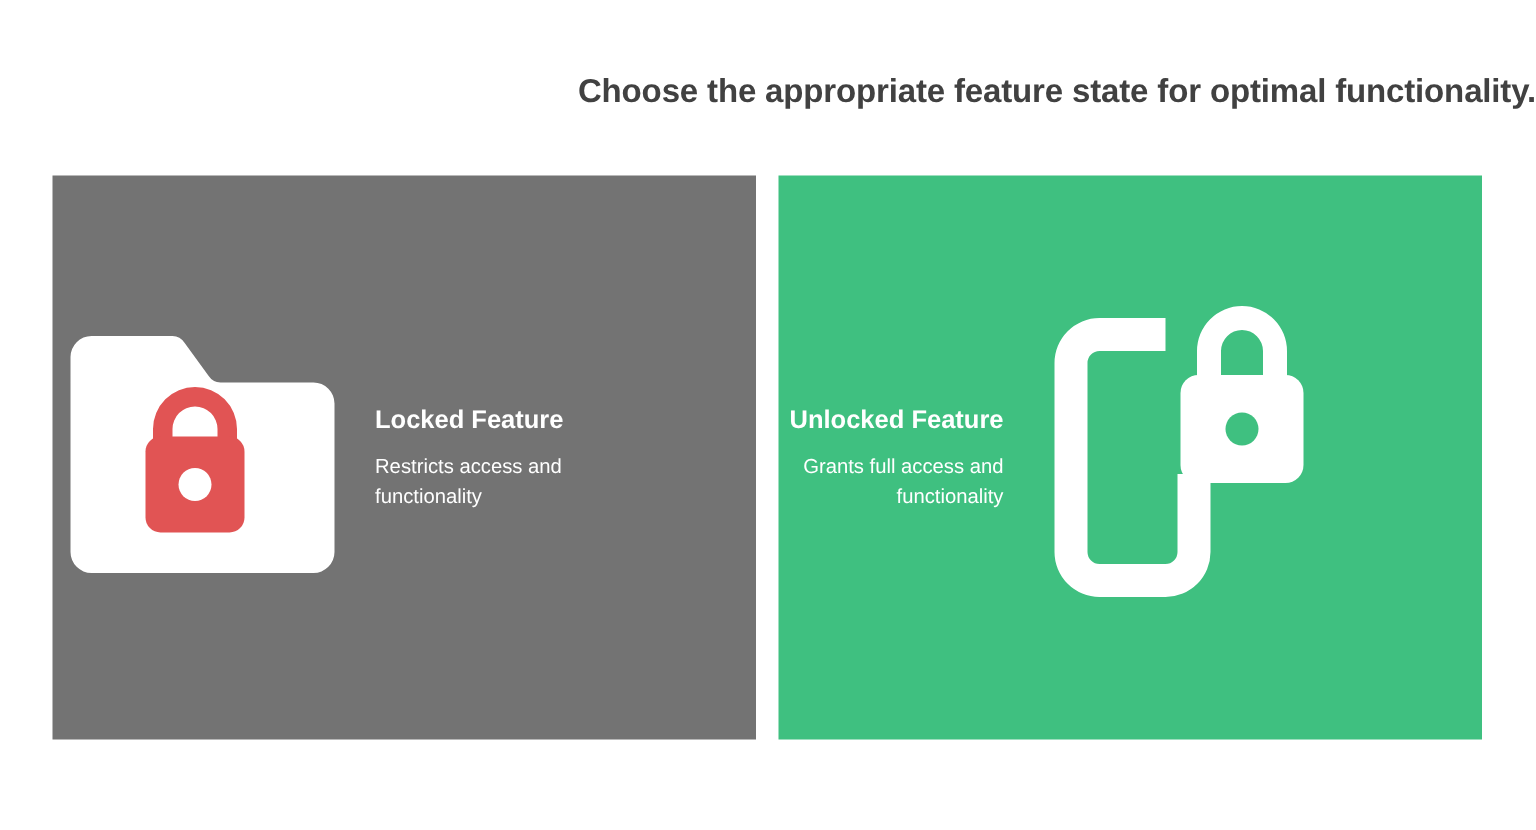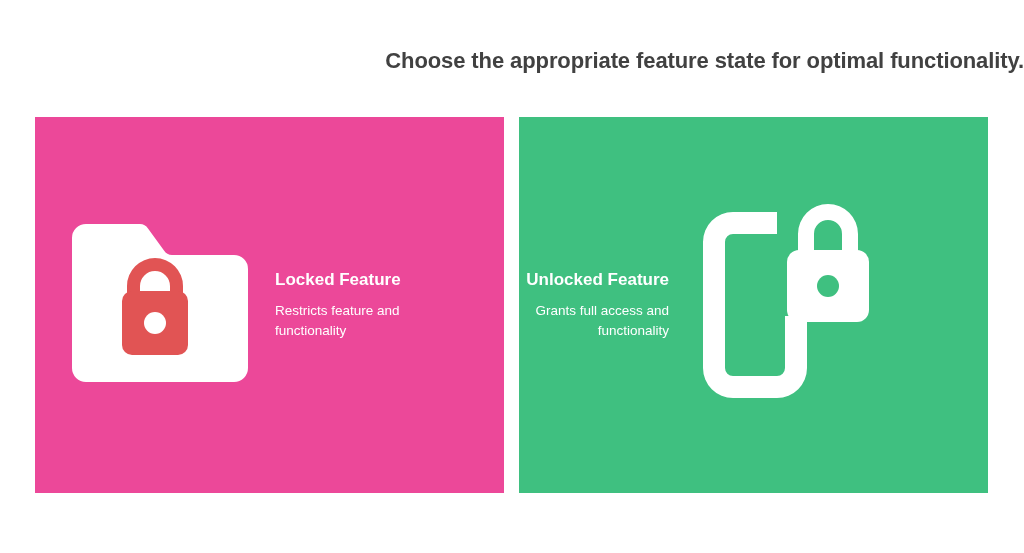--- a/index.html
+++ b/index.html
@@ -42,23 +42,22 @@
     position: absolute;
     top: 0;
     height: 376px;
     width: 469px;
     display: flex;
     align-items: center;
     box-sizing: border-box;
   }
   .panel-left {
     left: 0;
-    background: #ec4899;
+    background: #737373;
     justify-content: flex-start;
-    padding-left: 25px;
   }
   .panel-right {
     right: 0;
     background: #3fc080;
     justify-content: flex-end;
     padding-right: 28px;
     flex-direction: row-reverse;
   }
 
   
@@ -167,21 +166,21 @@
                  h-13
                  v-9
                  a28 28 0 0 1 28 -28 z" fill="#e15454"></path>
         <rect x="62" y="71" width="66" height="64" rx="10" fill="#e15454"></rect>
         <circle cx="95" cy="103" r="11" fill="#ffffff"></circle>
       </svg>
     </div>
 
     <div class="panel-text">
       <div class="panel-heading">Locked Feature</div>
-      <div class="panel-desc">Restricts feature and functionality</div>
+      <div class="panel-desc">Restricts access and functionality</div>
     </div>
 
   </div>
 
   <div class="panel panel-right">
 
     <div class="icon-slot icon-device-unlock">
       <svg width="190" height="210" viewBox="0 0 190 210" xmlns="http://www.w3.org/2000/svg" aria-hidden="true">
 
         <path d="M86 12

